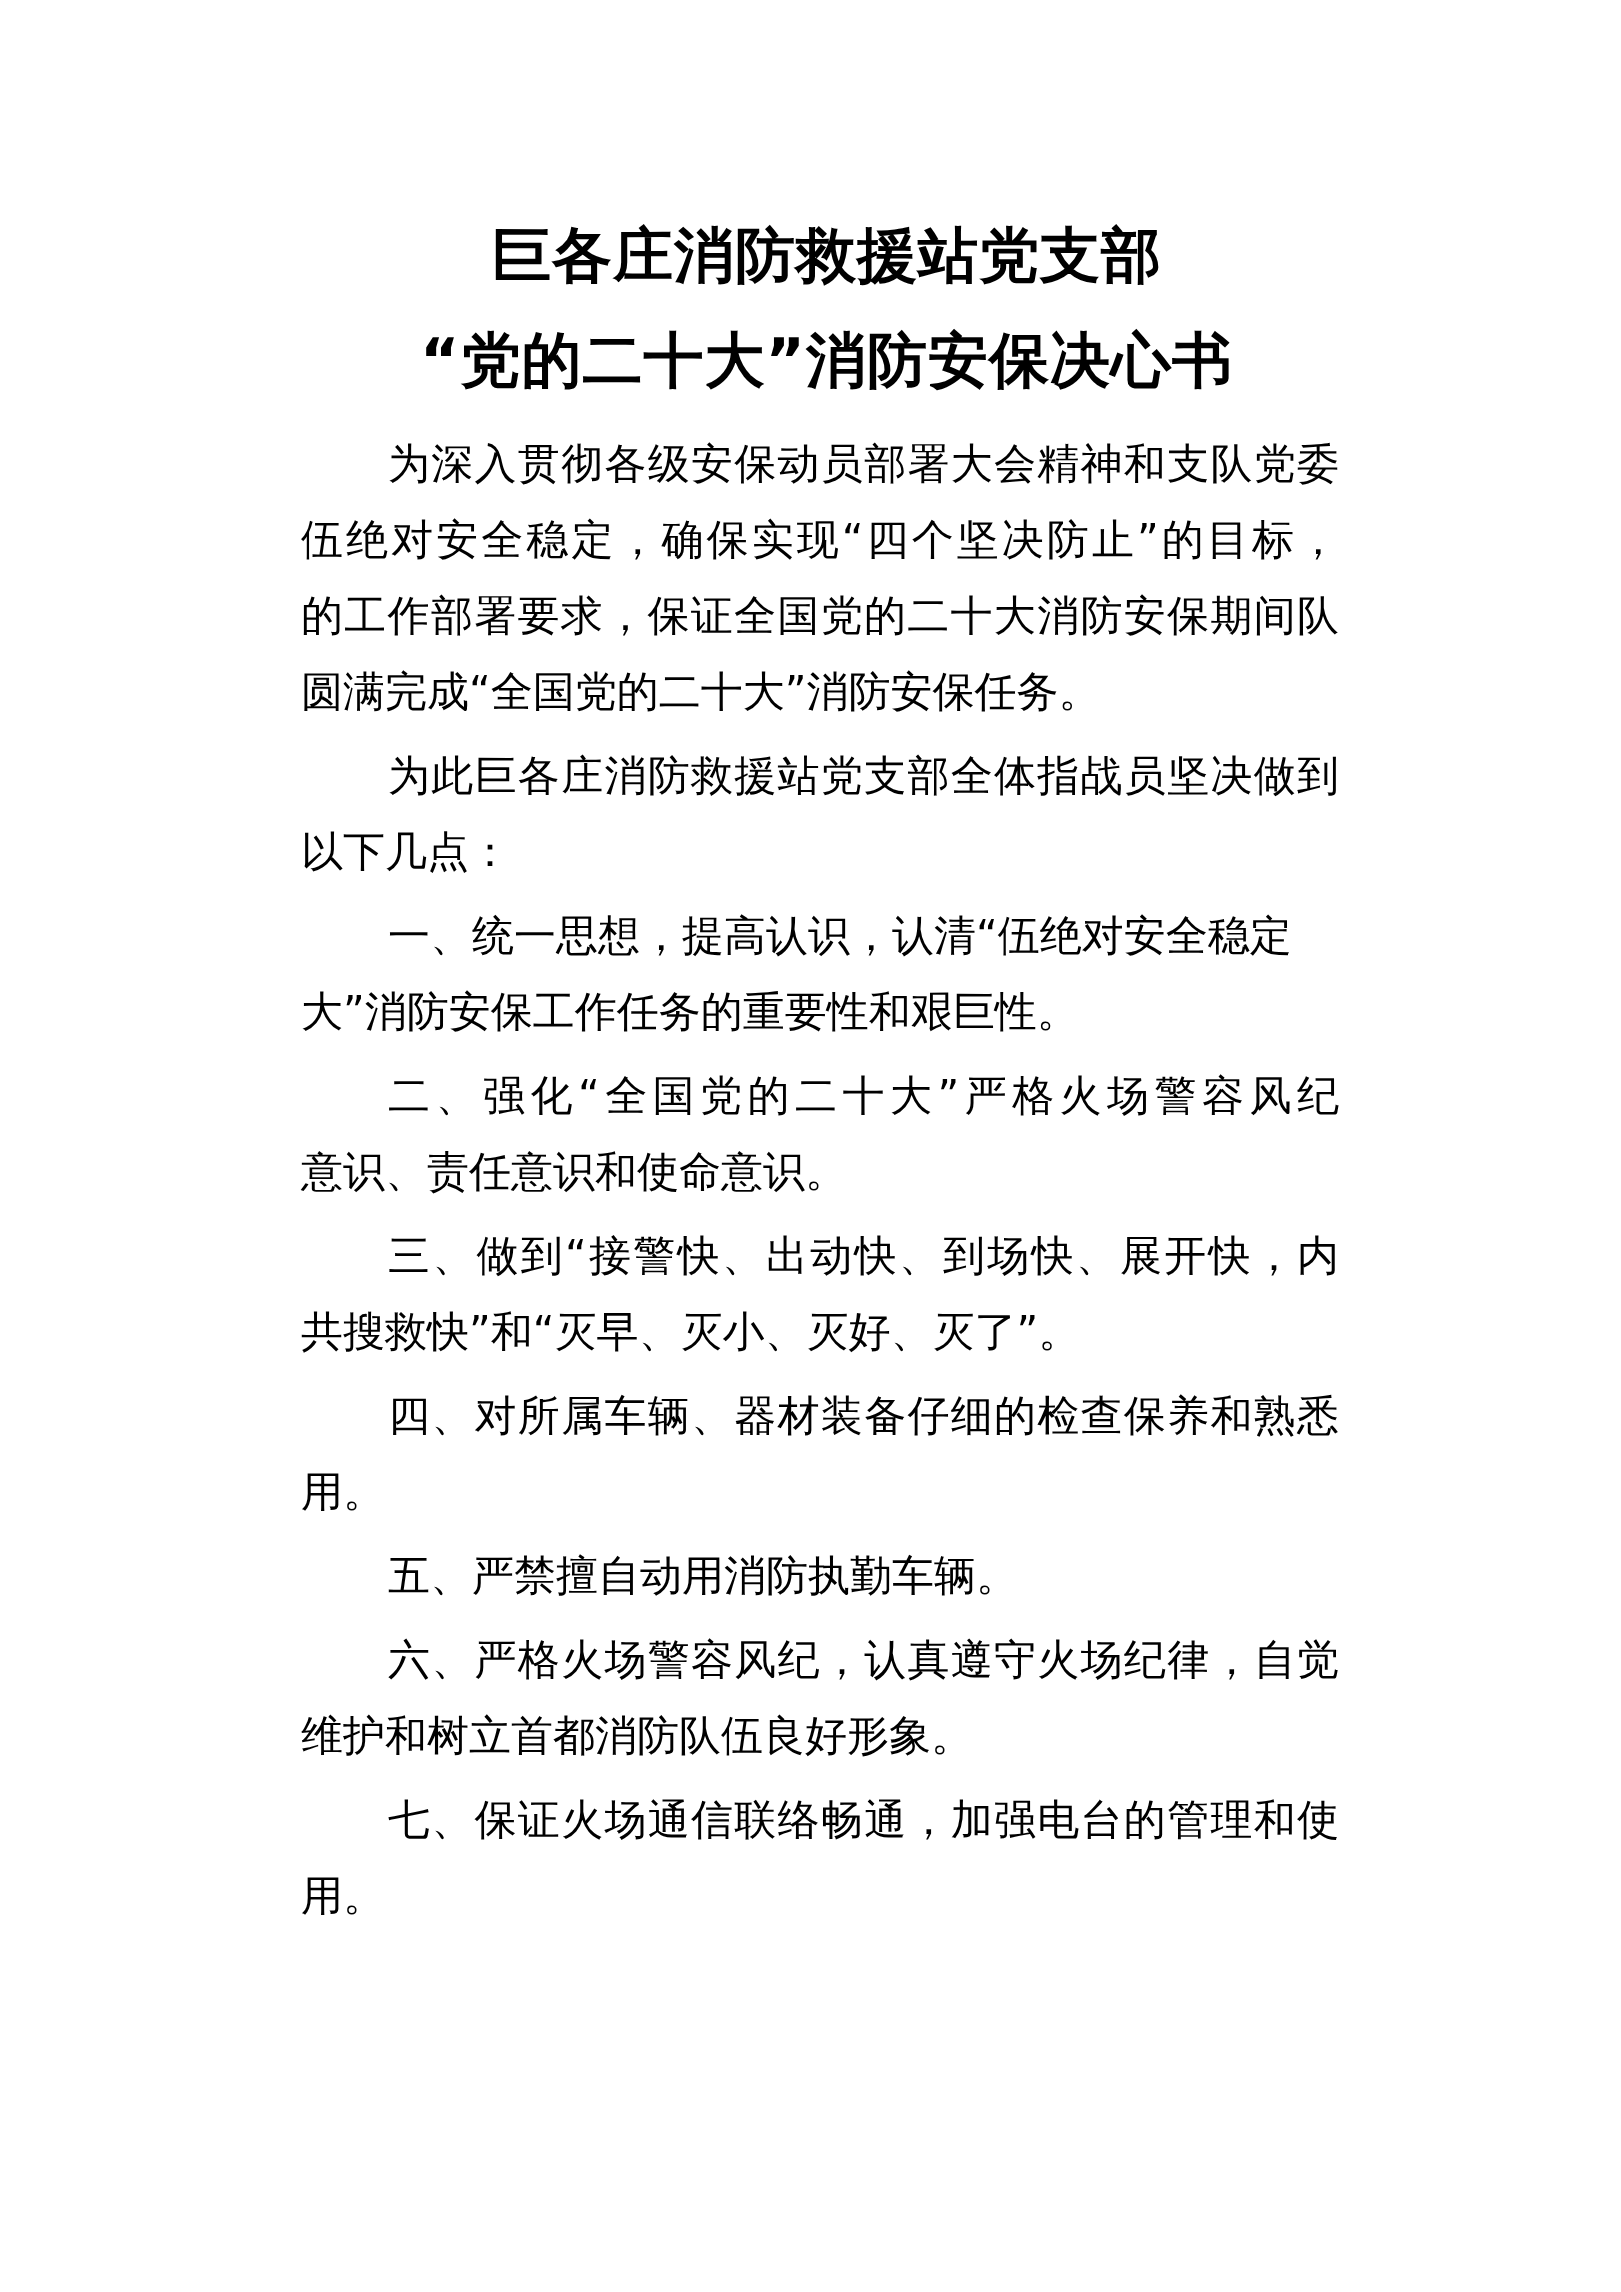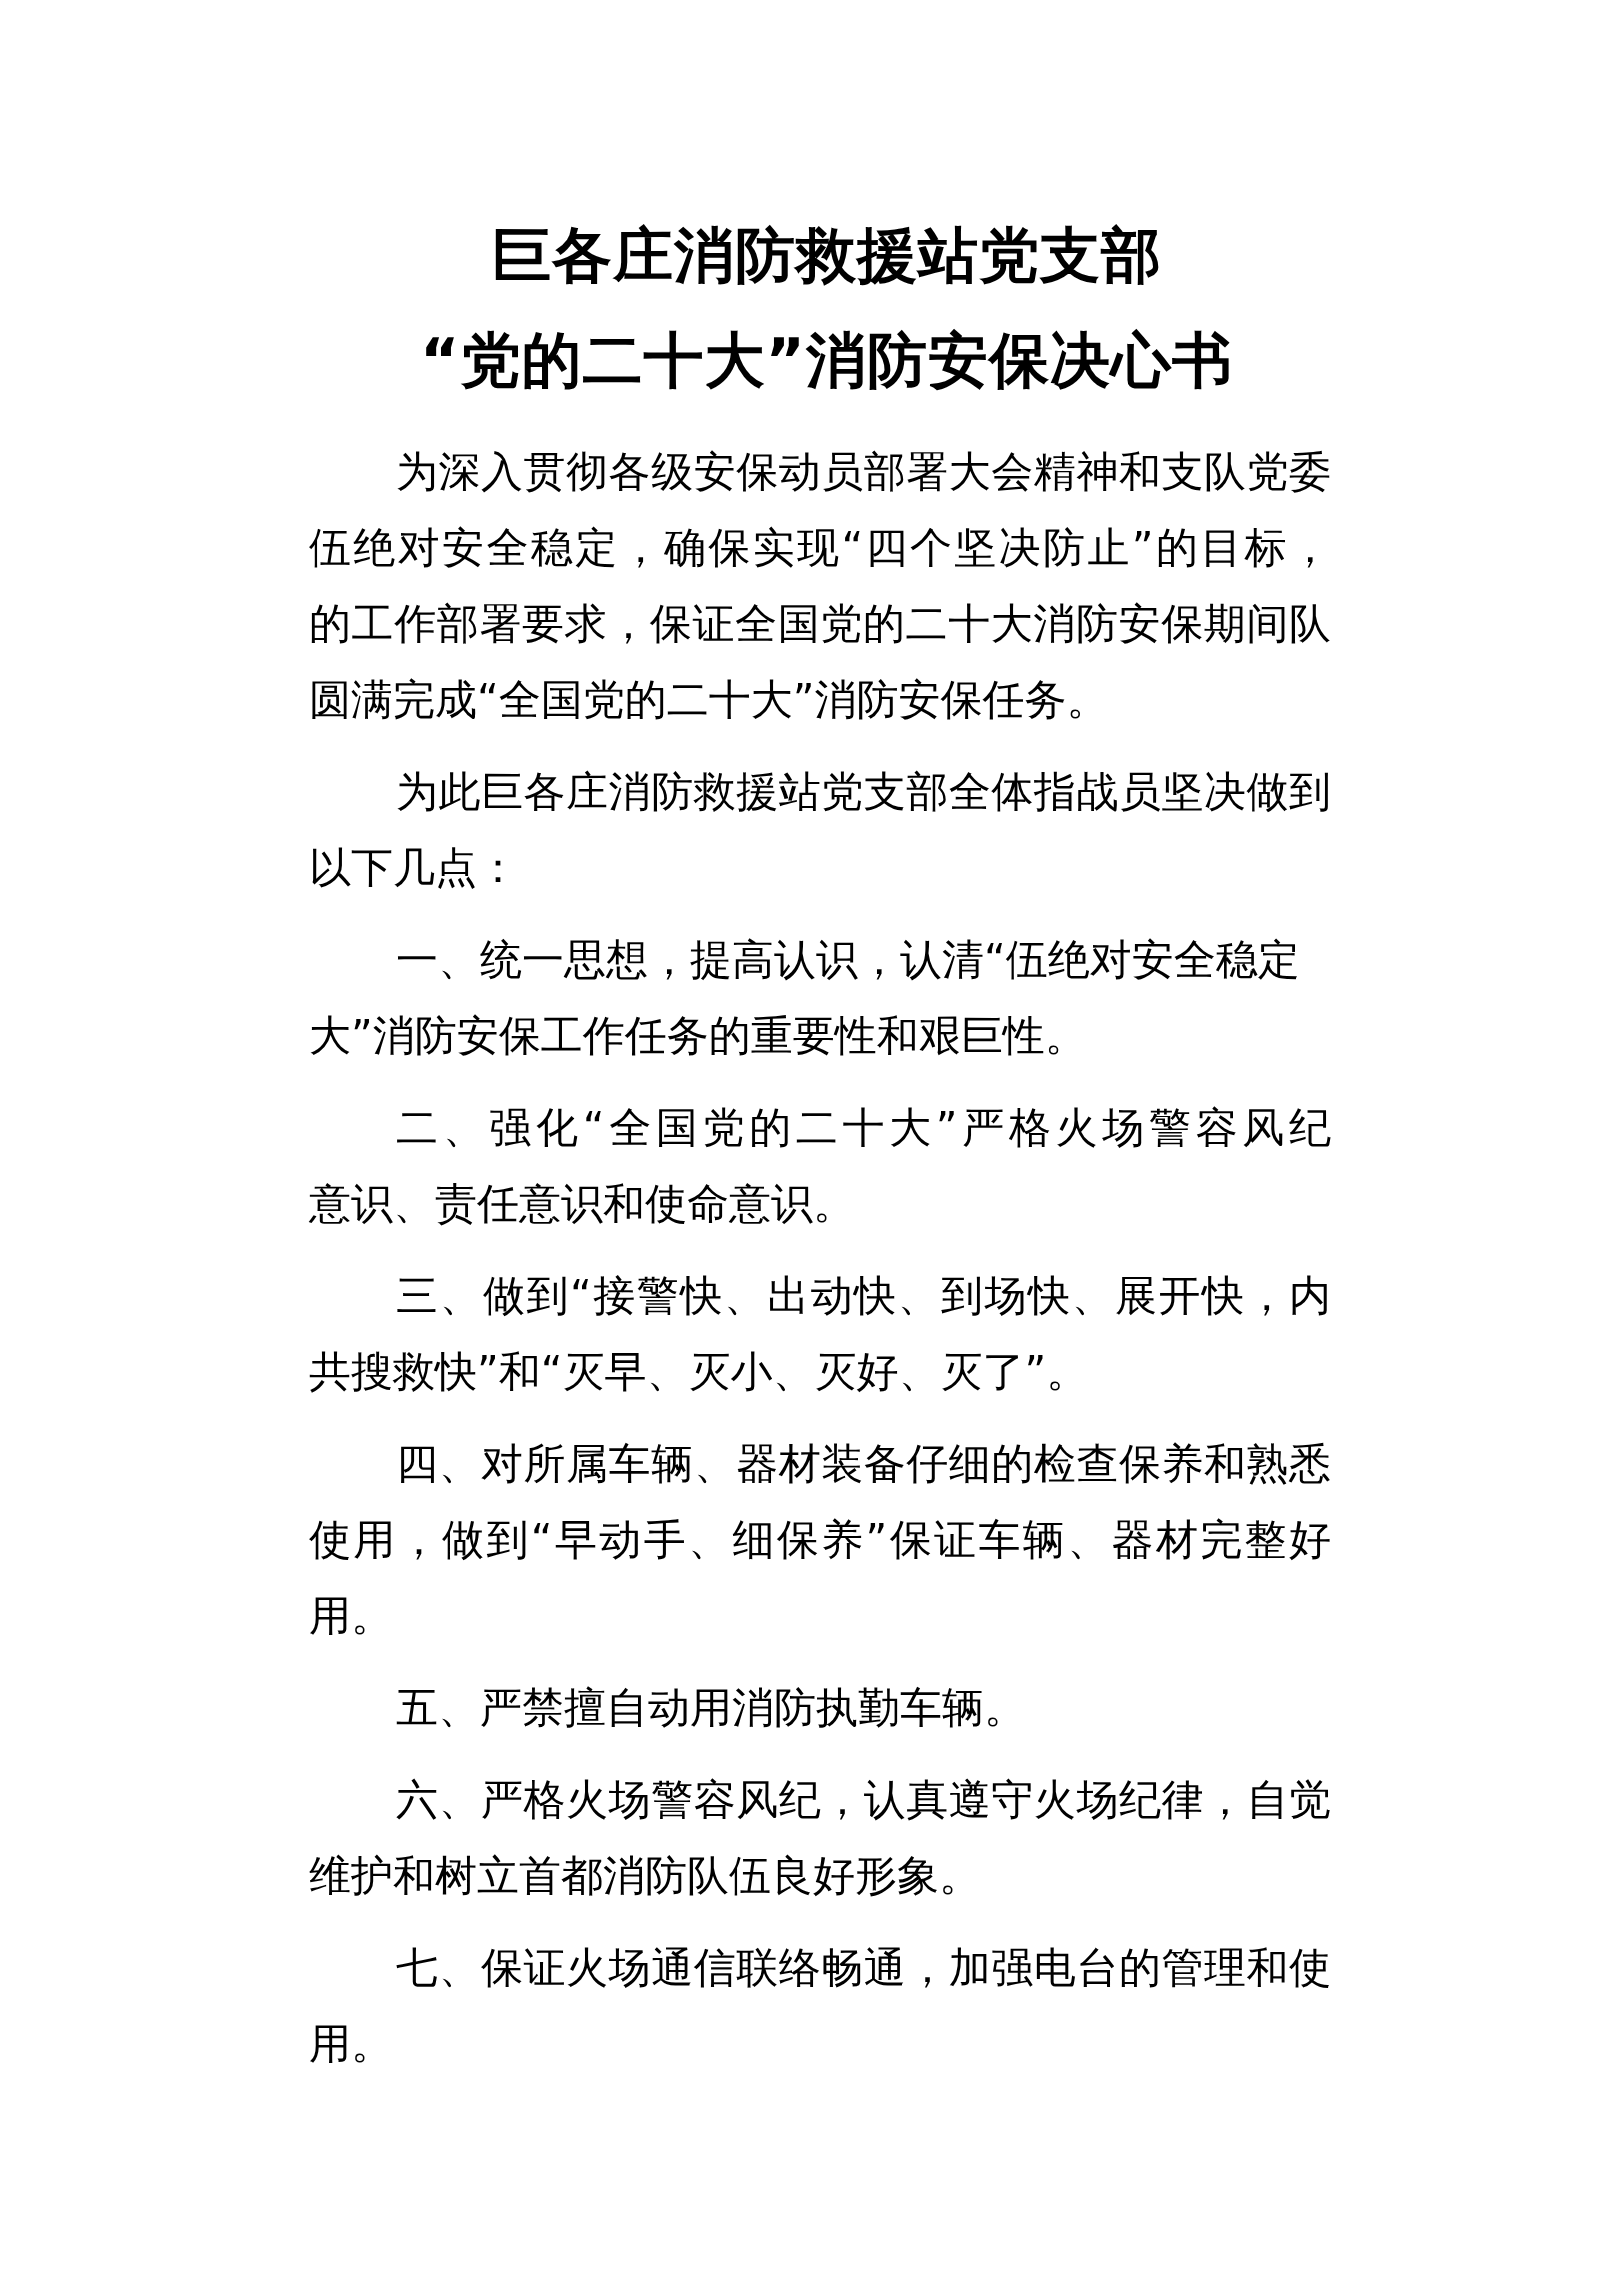--- a/index.html
+++ b/index.html
@@ -40,21 +40,21 @@
       white-space: nowrap;
       color: #000000;
     }
     .body-block {
       position: absolute;
       left: 277px;
       top: 418px;
       width: 1054px;
     }
     .para {
-      margin: 16px;
+      margin: 8px;
     }
     .line {
       font-family: "DejaVu Sans", sans-serif;
       font-size: 42px;
       line-height: 76px;
       height: 76px;
       white-space: nowrap;
       color: #000000;
       text-align: justify;
       text-align-last: justify;
@@ -100,21 +100,20 @@
       <div class="line last">意识、责任意识和使命意识。</div>
     </div>
 
     <div class="para">
       <div class="line indent">三、做到“接警快、出动快、到场快、展开快，内</div>
       <div class="line last">共搜救快”和“灭早、灭小、灭好、灭了”。</div>
     </div>
 
     <div class="para">
       <div class="line indent">四、对所属车辆、器材装备仔细的检查保养和熟悉</div>
-      <div class="line">使用，做到“早动手、细保养”保证车辆、器材完整好</div>
       <div class="line last">用。</div>
     </div>
 
     <div class="para">
       <div class="line indent last">五、严禁擅自动用消防执勤车辆。</div>
     </div>
 
     <div class="para">
       <div class="line indent">六、严格火场警容风纪，认真遵守火场纪律，自觉</div>
       <div class="line last">维护和树立首都消防队伍良好形象。</div>

